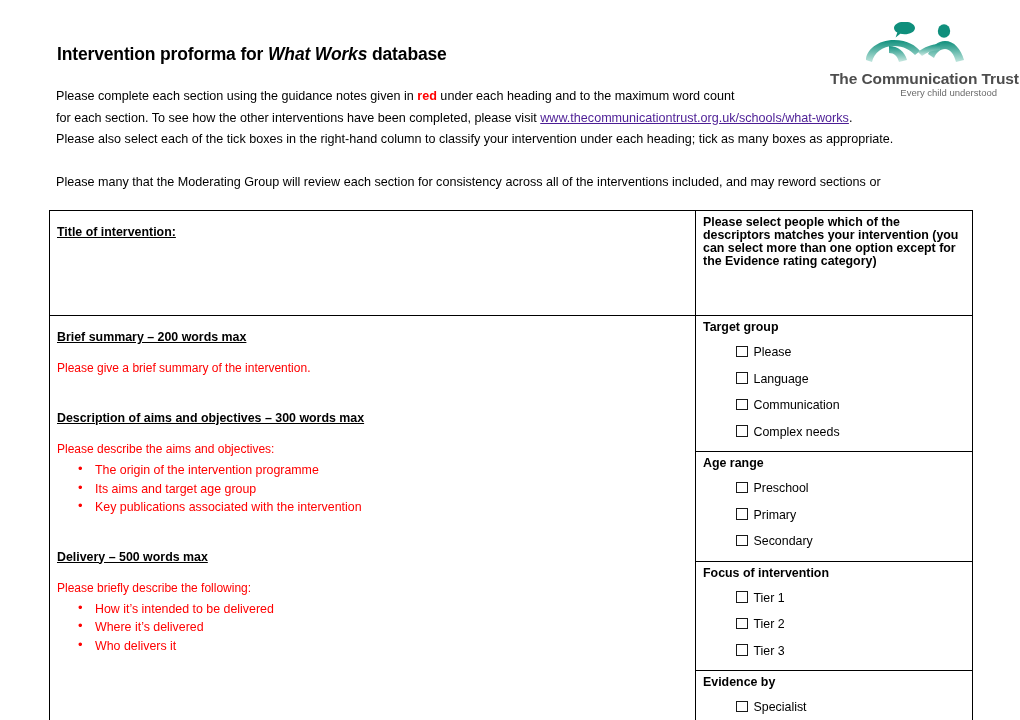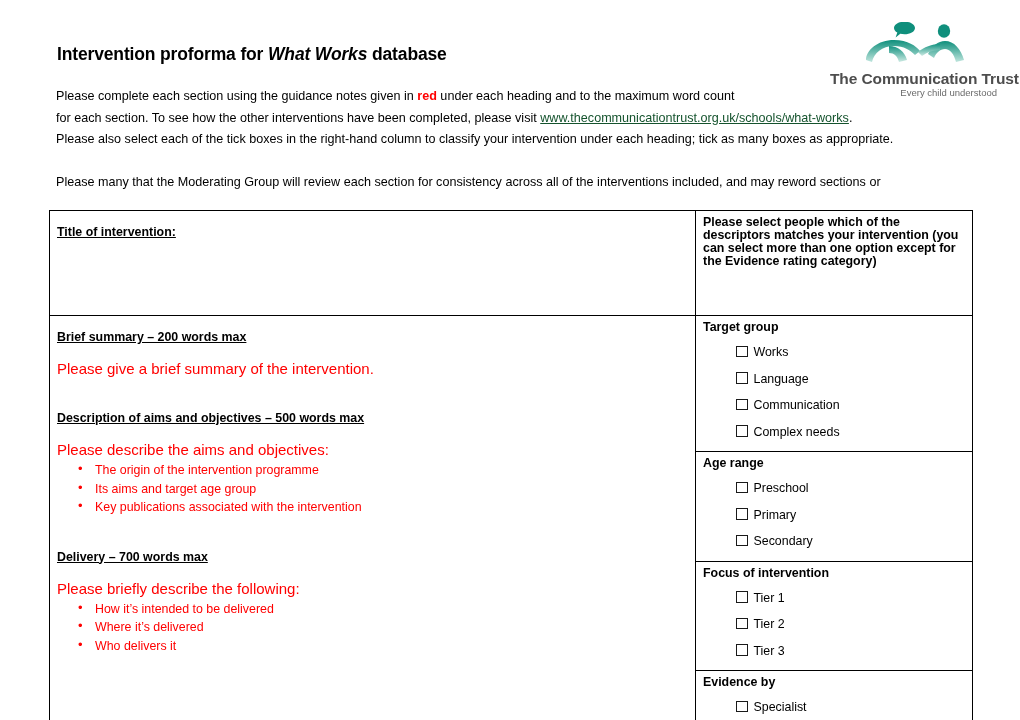--- a/index.html
+++ b/index.html
@@ -72,21 +72,21 @@
     left: 56px;
     top: 86px;
     width: 900px;
     font-size: 12.6px;
     line-height: 21.5px;
   }
   .intro p { margin: 0; }
   .intro .gap { height: 21px; }
   .red-word { color: #ff0000; font-weight: bold; }
   .link {
-    color: #14532d;
+    color: #4c1d95;
     text-decoration: underline;
   }
 
   
   .proforma {
     position: absolute;
     left: 49px;
     top: 210px;
     width: 923px;
     border-collapse: collapse;
@@ -106,21 +106,21 @@
 
   .sec-head {
     font-size: 12.4px;
     font-weight: bold;
     text-decoration: underline;
     line-height: 17px;
     margin: 8px 0 0 0;
   }
   .guide {
     color: #ff0000;
-    font-size: 15px;
+    font-size: 12px;
     line-height: 19px;
     margin: 13px 0 0 0;
   }
   .guide-list {
     color: #ff0000;
     font-size: 12.4px;
     line-height: 18.5px;
     margin: 2px 0 0 0;
     padding-left: 38px;
     list-style: none;
@@ -236,44 +236,44 @@
       </tr>
 
       <tr>
         <td rowspan="4">
           <div class="cell-pad">
 
             <div class="sec-head">Brief summary – 200 words max</div>
             <p class="guide">Please give a brief summary of the intervention.</p>
             <div class="spacer-lg"></div>
 
-            <div class="sec-head">Description of aims and objectives – 500 words max </div>
+            <div class="sec-head">Description of aims and objectives – 300 words max </div>
             <p class="guide">Please describe the aims and objectives:</p>
             <ul class="guide-list">
               <li>The origin of the intervention programme</li>
               <li>Its aims and target age group</li>
               <li>Key publications associated with the intervention</li>
             </ul>
             <div class="spacer-lg"></div>
 
-            <div class="sec-head">Delivery – 700 words max</div>
+            <div class="sec-head">Delivery – 500 words max</div>
             <p class="guide">Please briefly describe the following:</p>
             <ul class="guide-list">
               <li>How it’s intended to be delivered</li>
               <li>Where it’s delivered</li>
               <li>Who delivers it</li>
             </ul>
           </div>
         </td>
 
         <td>
           <div class="cell-pad">
             <div class="right-head">Target group</div>
             <ul class="opt-list">
-              <li><span class="ckbox"></span><span>Works</span></li>
+              <li><span class="ckbox"></span><span>Please</span></li>
               <li><span class="ckbox"></span><span>Language</span></li>
               <li><span class="ckbox"></span><span>Communication</span></li>
               <li><span class="ckbox"></span><span>Complex needs</span></li>
             </ul>
           </div>
         </td>
       </tr>
 
       <tr>
         <td>

